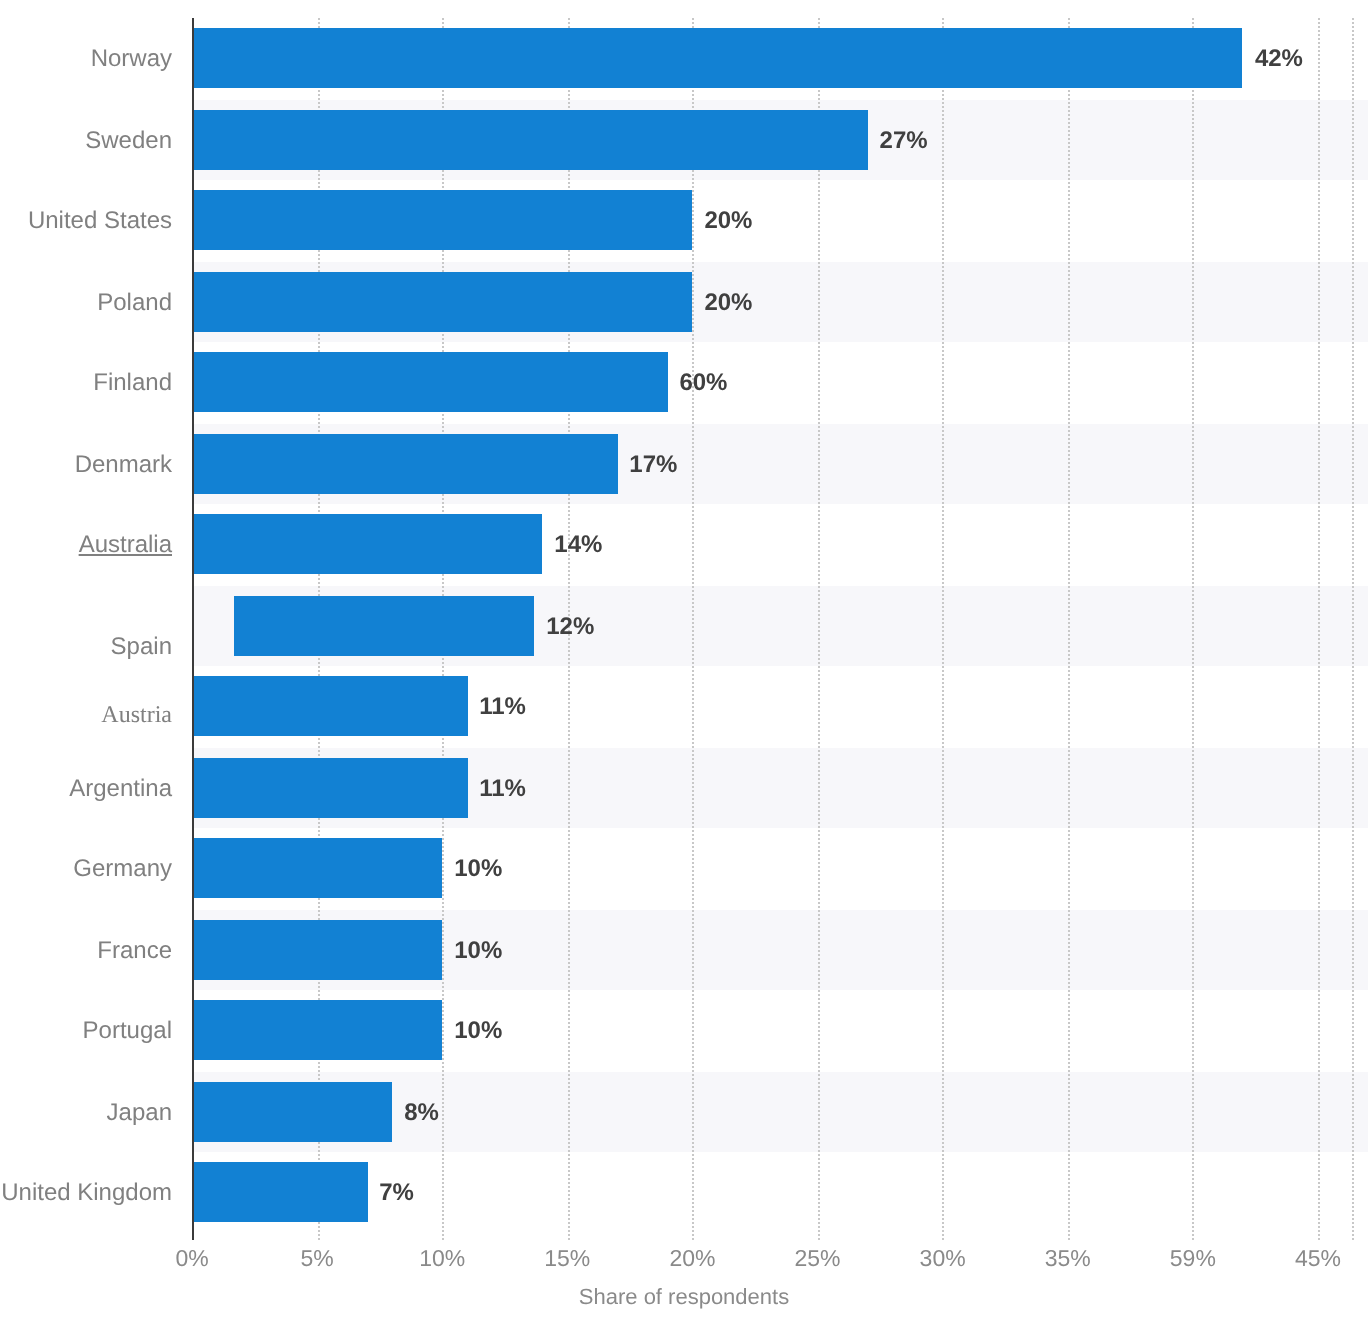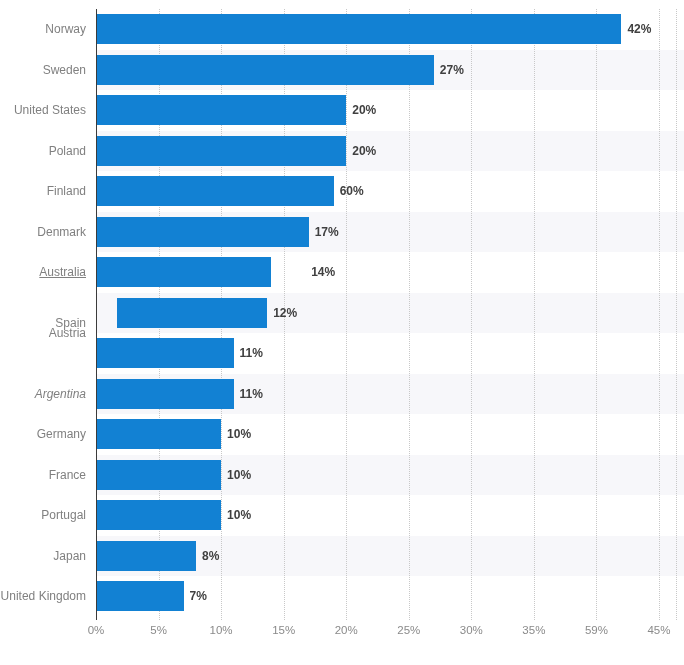--- a/index.html
+++ b/index.html
@@ -171,21 +171,21 @@
         <div class="bar-row" style="top: 171px;">
           <div class="bar" style="width: 237.702px; background: rgb(18, 129, 211);"></div>
           <div class="bar-value" style="left: 243.702px;">60%</div>
         </div>
         <div class="bar-row" style="top: 211.5px;">
           <div class="bar" style="width: 212.681px; background: rgb(18, 129, 211);"></div>
           <div class="bar-value" style="left: 218.681px;">17%</div>
         </div>
         <div class="bar-row" style="top: 252px;">
           <div class="bar" style="width: 175.149px; background: rgb(18, 129, 211);"></div>
-          <div class="bar-value" style="left: 181.149px; margin-left: 34px;">14%</div>
+          <div class="bar-value" style="left: 181.149px;">14%</div>
         </div>
         <div class="bar-row" style="top: 292.5px; margin-left: 21px;">
           <div class="bar" style="width: 150.128px; background: rgb(18, 129, 211);"></div>
           <div class="bar-value" style="left: 156.128px;">12%</div>
         </div>
         <div class="bar-row" style="top: 333px;">
           <div class="bar" style="width: 137.617px; background: rgb(18, 129, 211);"></div>
           <div class="bar-value" style="left: 143.617px;">11%</div>
         </div>
         <div class="bar-row" style="top: 373.5px;">
@@ -219,36 +219,37 @@
 
   <div id="cat-labels">
       <div class="cat-label" style="top: 9px;">Norway</div>
       <div class="cat-label" style="top: 49.5px;">Sweden</div>
       <div class="cat-label" style="top: 90px;">United States</div>
       <div class="cat-label" style="top: 130.5px;">Poland</div>
       <div class="cat-label" style="top: 171px;">Finland</div>
       <div class="cat-label" style="top: 211.5px;">Denmark</div>
       <div class="cat-label" style="top: 252px; text-decoration: underline;">Australia</div>
       <div class="cat-label" style="top: 303px;">Spain</div>
-      <div class="cat-label" style="top: 313px;">Austria</div>
-      <div class="cat-label" style="top: 373.5px; font-style: italic;">Argentina</div>
+      <div class="cat-label" style="top: 337px; font-family: Liberation Serif, serif;">Austria</div>
+      <div class="cat-label" style="top: 373.5px;">Argentina</div>
       <div class="cat-label" style="top: 414px;">Germany</div>
       <div class="cat-label" style="top: 454.5px;">France</div>
       <div class="cat-label" style="top: 495px;">Portugal</div>
       <div class="cat-label" style="top: 535.5px;">Japan</div>
       <div class="cat-label" style="top: 576px;">United Kingdom</div>
     </div>
 
   <div id="xticks">
       <div class="xtick-label" style="left: 96px;">0%</div>
       <div class="xtick-label" style="left: 158.553px;">5%</div>
       <div class="xtick-label" style="left: 221.106px;">10%</div>
       <div class="xtick-label" style="left: 283.66px;">15%</div>
       <div class="xtick-label" style="left: 346.213px;">20%</div>
       <div class="xtick-label" style="left: 408.766px;">25%</div>
       <div class="xtick-label" style="left: 471.319px;">30%</div>
       <div class="xtick-label" style="left: 533.872px;">35%</div>
       <div class="xtick-label" style="left: 596.426px;">59%</div>
       <div class="xtick-label" style="left: 658.979px;">45%</div>
     </div>
 
+  <div id="xaxis-title">Share of respondents</div>
 
 </div>
 
 </body></html>

